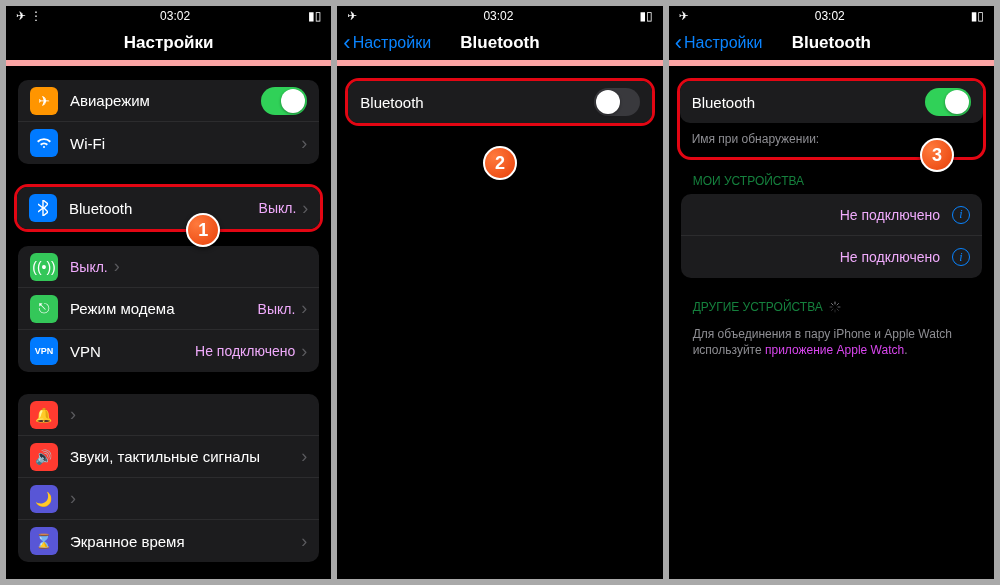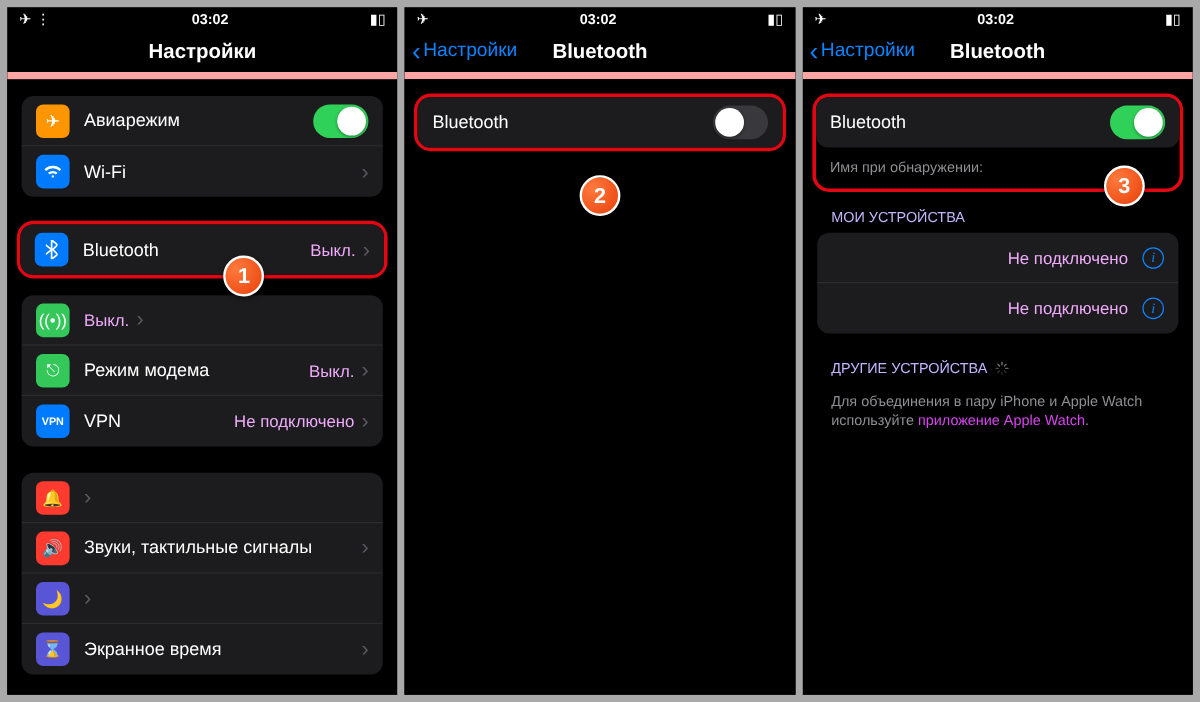--- a/index.html
+++ b/index.html
@@ -16,21 +16,21 @@
     display: flex; flex-direction: column;
     overflow: hidden;
     position: relative;
   }
   .statusbar {
     height: 20px;
     display: flex; justify-content: space-between; align-items: center;
     color: #fff; font-size: 12px; padding: 0 10px;
   }
   .sb-left, .sb-right { display: flex; align-items: center; gap: 4px; }
-  .sb-center { font-weight: 700; }
+  .sb-center { font-weight: 400; }
   .navbar {
     height: 40px;
     display: flex; align-items: center; justify-content: center;
     position: relative;
     color: #fff;
     border-bottom: 6px solid #fca5a5;
   }
   .navbar-title { font-size: 17px; font-weight: 600; }
   .navbar-back {
     position: absolute; left: 6px; top: 0; bottom: 0;
@@ -92,21 +92,21 @@
     box-shadow: 0 1px 3px rgba(0,0,0,.4);
   }
   .toggle.on .knob { right: 2px; }
   .toggle.off .knob { left: 2px; }
   .footer-text {
     color: #8e8e93; font-size: 12px;
     padding: 6px 24px 0 24px; line-height: 1.35;
     margin-top: -16px; margin-bottom: 18px;
   }
   .section-header {
-    color: #c4b5fd; font-size: 12px;
+    color: #15803d; font-size: 12px;
     padding: 0 24px 6px 24px;
     text-transform: uppercase;
     display: flex; align-items: center; gap: 6px;
   }
   .link { color: #d946ef; }
   .highlight-red {
     border: 3px solid #e30613;
     border-radius: 14px;
     margin: -2px 8px 20px 8px;
   }

